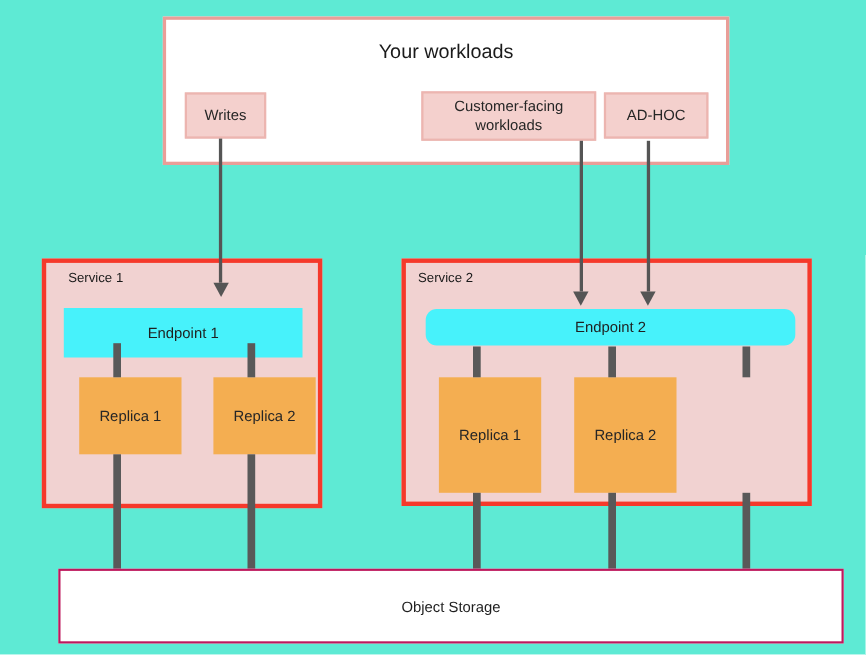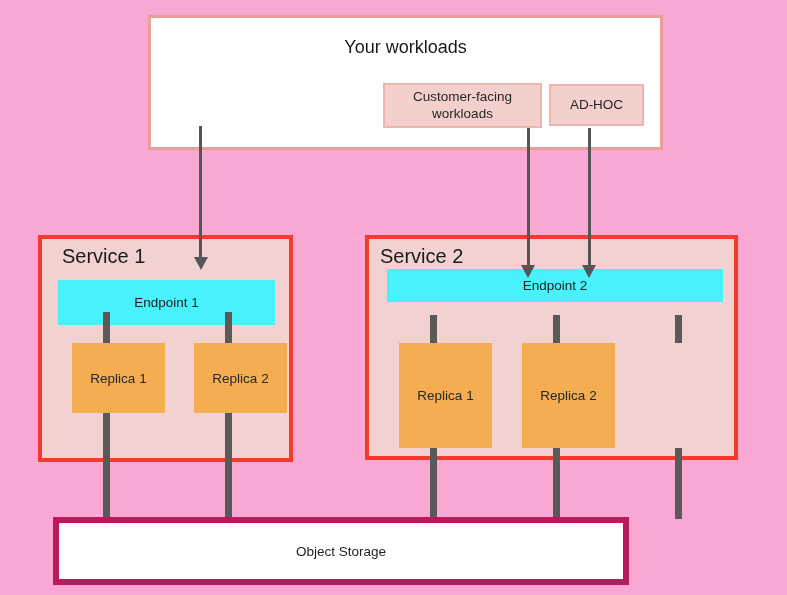--- a/index.html
+++ b/index.html
@@ -1,20 +1,20 @@
 <!DOCTYPE html>
 <html><head>
 <meta charset="utf-8">
 <style>
   html, body { margin: 0; padding: 0; background: #ffffff; }
   .canvas {
     position: relative;
     width: 787px;
     height: 595px;
-    background: #f9a8d4;
+    background: #5eead4;
     font-family: "Liberation Sans", sans-serif;
     color: #1f1f1f;
     overflow: hidden;
   }
   .abs { position: absolute; box-sizing: border-box; }
 
   
   .workloads-box {
     left: 148px; top: 15px; width: 515px; height: 135px;
     border: 3px solid #e99e98; background: #ffffff;
@@ -32,31 +32,31 @@
   .wl-writes { left: 17px;  top: 66px; width: 74px;  height: 42px; }
   .wl-cfa    { left: 232px; top: 65px; width: 159px; height: 45px; }
   .wl-adhoc  { left: 398px; top: 66px; width: 95px;  height: 42px; }
 
   
   .service-box {
     background: #f1d2d1; border: 4px solid #f5392b;
   }
   .service-1 { left: 38px;  top: 235px; width: 255px; height: 227px; }
   .service-2 { left: 365px; top: 235px; width: 373px; height: 225px; padding-left: 14px; }
-  .service-title { font-size: 20px; color: #1a1a1a; }
+  .service-title { font-size: 12px; color: #1a1a1a; }
   .service-1 .service-title { left: 20px; top: 6px; }
   .service-2 .service-title { left: 11px; top: 6px; }
 
   .endpoint-bar {
     background: #47f2fb;
     display: flex; align-items: center; justify-content: center;
     font-size: 13.5px; color: #1f1f1f;
   }
   .endpoint-1 { left: 16px; top: 41px; width: 217px; height: 45px; }
-  .endpoint-2 { left: 18px; top: 30px; width: 336px; height: 33px; }
+  .endpoint-2 { left: 18px; top: 42px; width: 336px; height: 33px; border-radius: 10px; }
 
   .replica-box {
     background: #f4ae51;
     display: flex; align-items: center; justify-content: center;
     font-size: 13.5px; color: #262626; margin-left: 12px;
   }
   .s1-r1 { left: 18px;  top: 104px; width: 93px; height: 70px; }
   .s1-r2 { left: 140px; top: 104px; width: 93px; height: 70px; }
   .s2-r1 { left: 18px;  top: 104px; width: 93px; height: 105px; }
   .s2-r2 { left: 141px; top: 104px; width: 93px; height: 105px; }
@@ -85,33 +85,36 @@
   }
   .a1-line { left: 199px; top: 126px; height: 131px; }
   .a1-head { left: 193.5px; top: 257px; }
   .a2-line { left: 526.5px; top: 128px; height: 137px; }
   .a2-head { left: 521px; top: 265px; }
   .a3-line { left: 587.5px; top: 128px; height: 137px; }
   .a3-head { left: 582px; top: 265px; }
 
   
   .storage-box {
-    left: 53px; top: 517px; width: 576px; height: 68px;
-    border: 6px solid #be185d; background: #ffffff;
+    left: 53px; top: 517px; width: 714px; height: 68px;
+    border: 2px solid #be185d; background: #ffffff;
     display: flex; align-items: center; justify-content: center;
     font-size: 13.5px; color: #1f1f1f;
   }
 </style>
 </head>
 <body>
 
 <div class="canvas">
 
   <div class="abs workloads-box">
     <div class="abs workloads-title">Your workloads</div>
+    <div class="abs workload-item wl-writes">
+      <span>Writes</span>
+    </div>
     <div class="abs workload-item wl-cfa">
       <span>Customer-facing workloads</span>
     </div>
     <div class="abs workload-item wl-adhoc">
       <span>AD-HOC</span>
     </div>
   </div>
 
   <div class="abs service-box service-1">
     <div class="abs service-title">Service 1</div>

